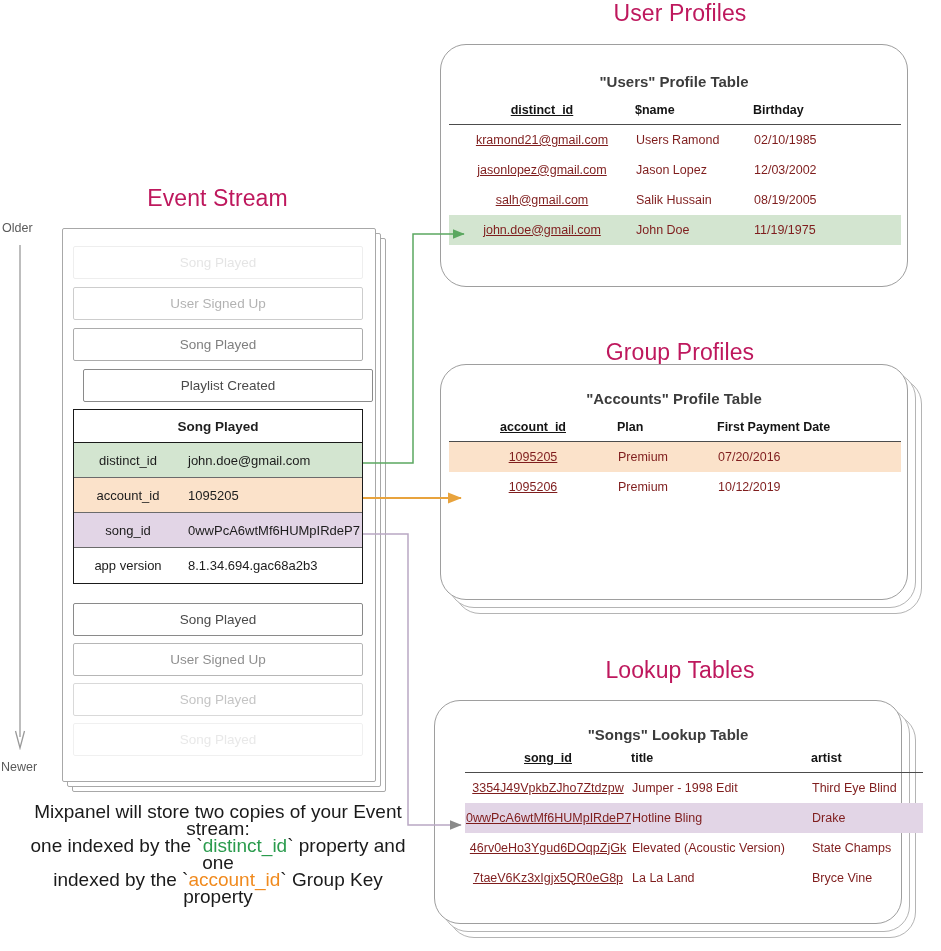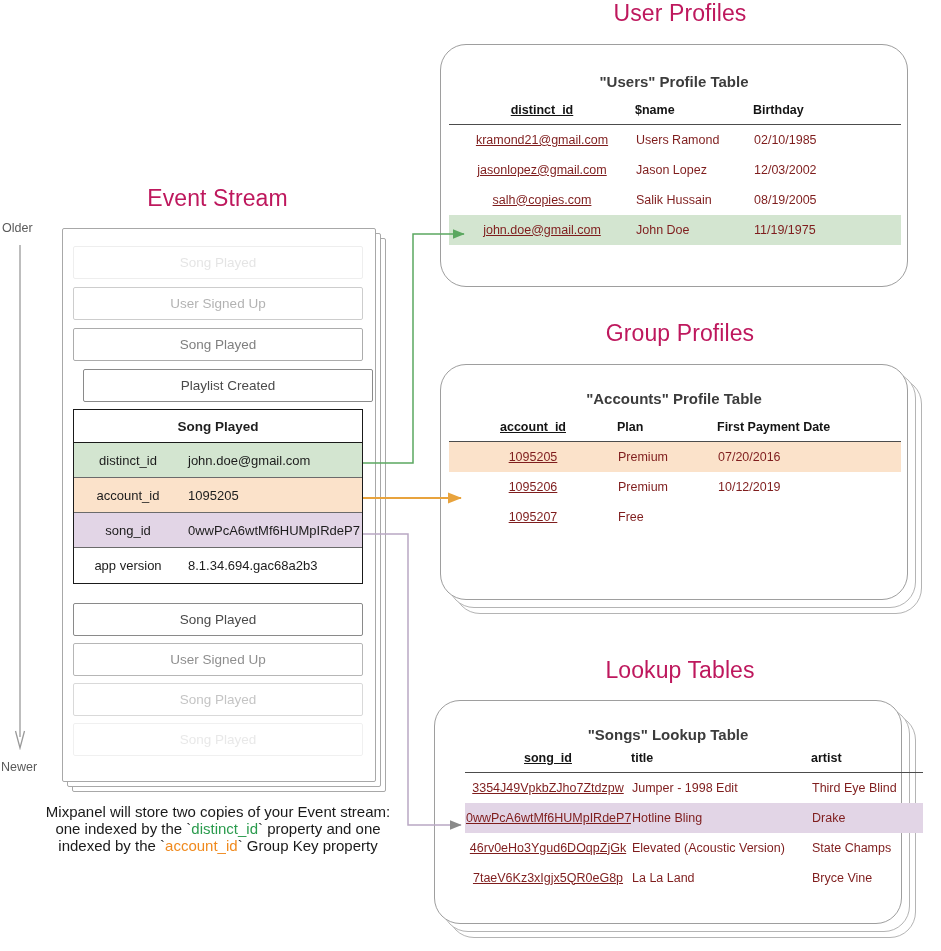--- a/index.html
+++ b/index.html
@@ -89,21 +89,21 @@
   #newer-label { left: 1px; top: 760px; }
   #time-axis {
     position: absolute; left: 14px; top: 245px;
     width: 12px; height: 505px;
   }
 
   #stream-caption {
     position: absolute;
     left: 28px; top: 803px; width: 380px;
     text-align: center;
-    font-size: 15px;
+    font-size: 19px;
     line-height: 17px;
     color: #1a1a1a;
   }
   .tok-green  { color: #2a9b4d; }
   .tok-orange { color: #f08a1e; }
 
   
   .card-wrap { position: absolute; }
   .card-shadow {
     position: absolute;
@@ -252,35 +252,35 @@
           <td class="k">kramond21@gmail.com</td>
           <td class="l">Users Ramond</td>
           <td class="l">02/10/1985</td>
         </tr>
         <tr>
           <td class="k">jasonlopez@gmail.com</td>
           <td class="l">Jason Lopez</td>
           <td class="l">12/03/2002</td>
         </tr>
         <tr>
-          <td class="k">salh@copies.com</td>
+          <td class="k">salh@gmail.com</td>
           <td class="l">Salik Hussain</td>
           <td class="l">08/19/2005</td>
         </tr>
         <tr class="hl-green">
           <td class="k">john.doe@gmail.com</td>
           <td class="l">John Doe</td>
           <td class="l">11/19/1975</td>
         </tr>
       </tbody>
     </table>
   </div>
 </div>
 
-<div class="section-title" style="left:445px; top:320px; width:470px;text-align:center;">Group Profiles</div>
+<div class="section-title" style="left:445px; top:339px; width:470px;text-align:center;">Group Profiles</div>
 
 <div class="card-wrap" style="left:440px; top:364px; width:475px; height:250px;">
   <div class="card-shadow" style="left:14px; top:14px; width:468px; height:236px;"></div>
   <div class="card-shadow" style="left:8px; top:8px; width:468px; height:236px;"></div>
   <div class="card" style="width:468px; height:236px;">
     <div class="card-title" style="margin-top:25px;">"Accounts" Profile Table</div>
     <table class="dtable" style="position:absolute; left:8px; top:55px; width:452px;">
       <colgroup>
           <col style="width:168px">
           <col style="width:100px">
@@ -297,25 +297,20 @@
         <tr class="hl-orange">
           <td class="k">1095205</td>
           <td class="l">Premium</td>
           <td class="l">07/20/2016</td>
         </tr>
         <tr>
           <td class="k">1095206</td>
           <td class="l">Premium</td>
           <td class="l">10/12/2019</td>
         </tr>
-        <tr>
-          <td class="k">1095207</td>
-          <td class="l">Free</td>
-          <td class="l"></td>
-        </tr>
       </tbody>
     </table>
   </div>
 </div>
 
 <div class="section-title" style="left:445px; top:657px; width:470px;">Lookup Tables</div>
 
 <div class="card-wrap" style="left:434px; top:700px; width:490px; height:251px;">
   <div class="card-shadow" style="left:14px; top:14px; width:468px; height:224px;"></div>
   <div class="card-shadow" style="left:8px; top:8px; width:468px; height:224px;"></div>

